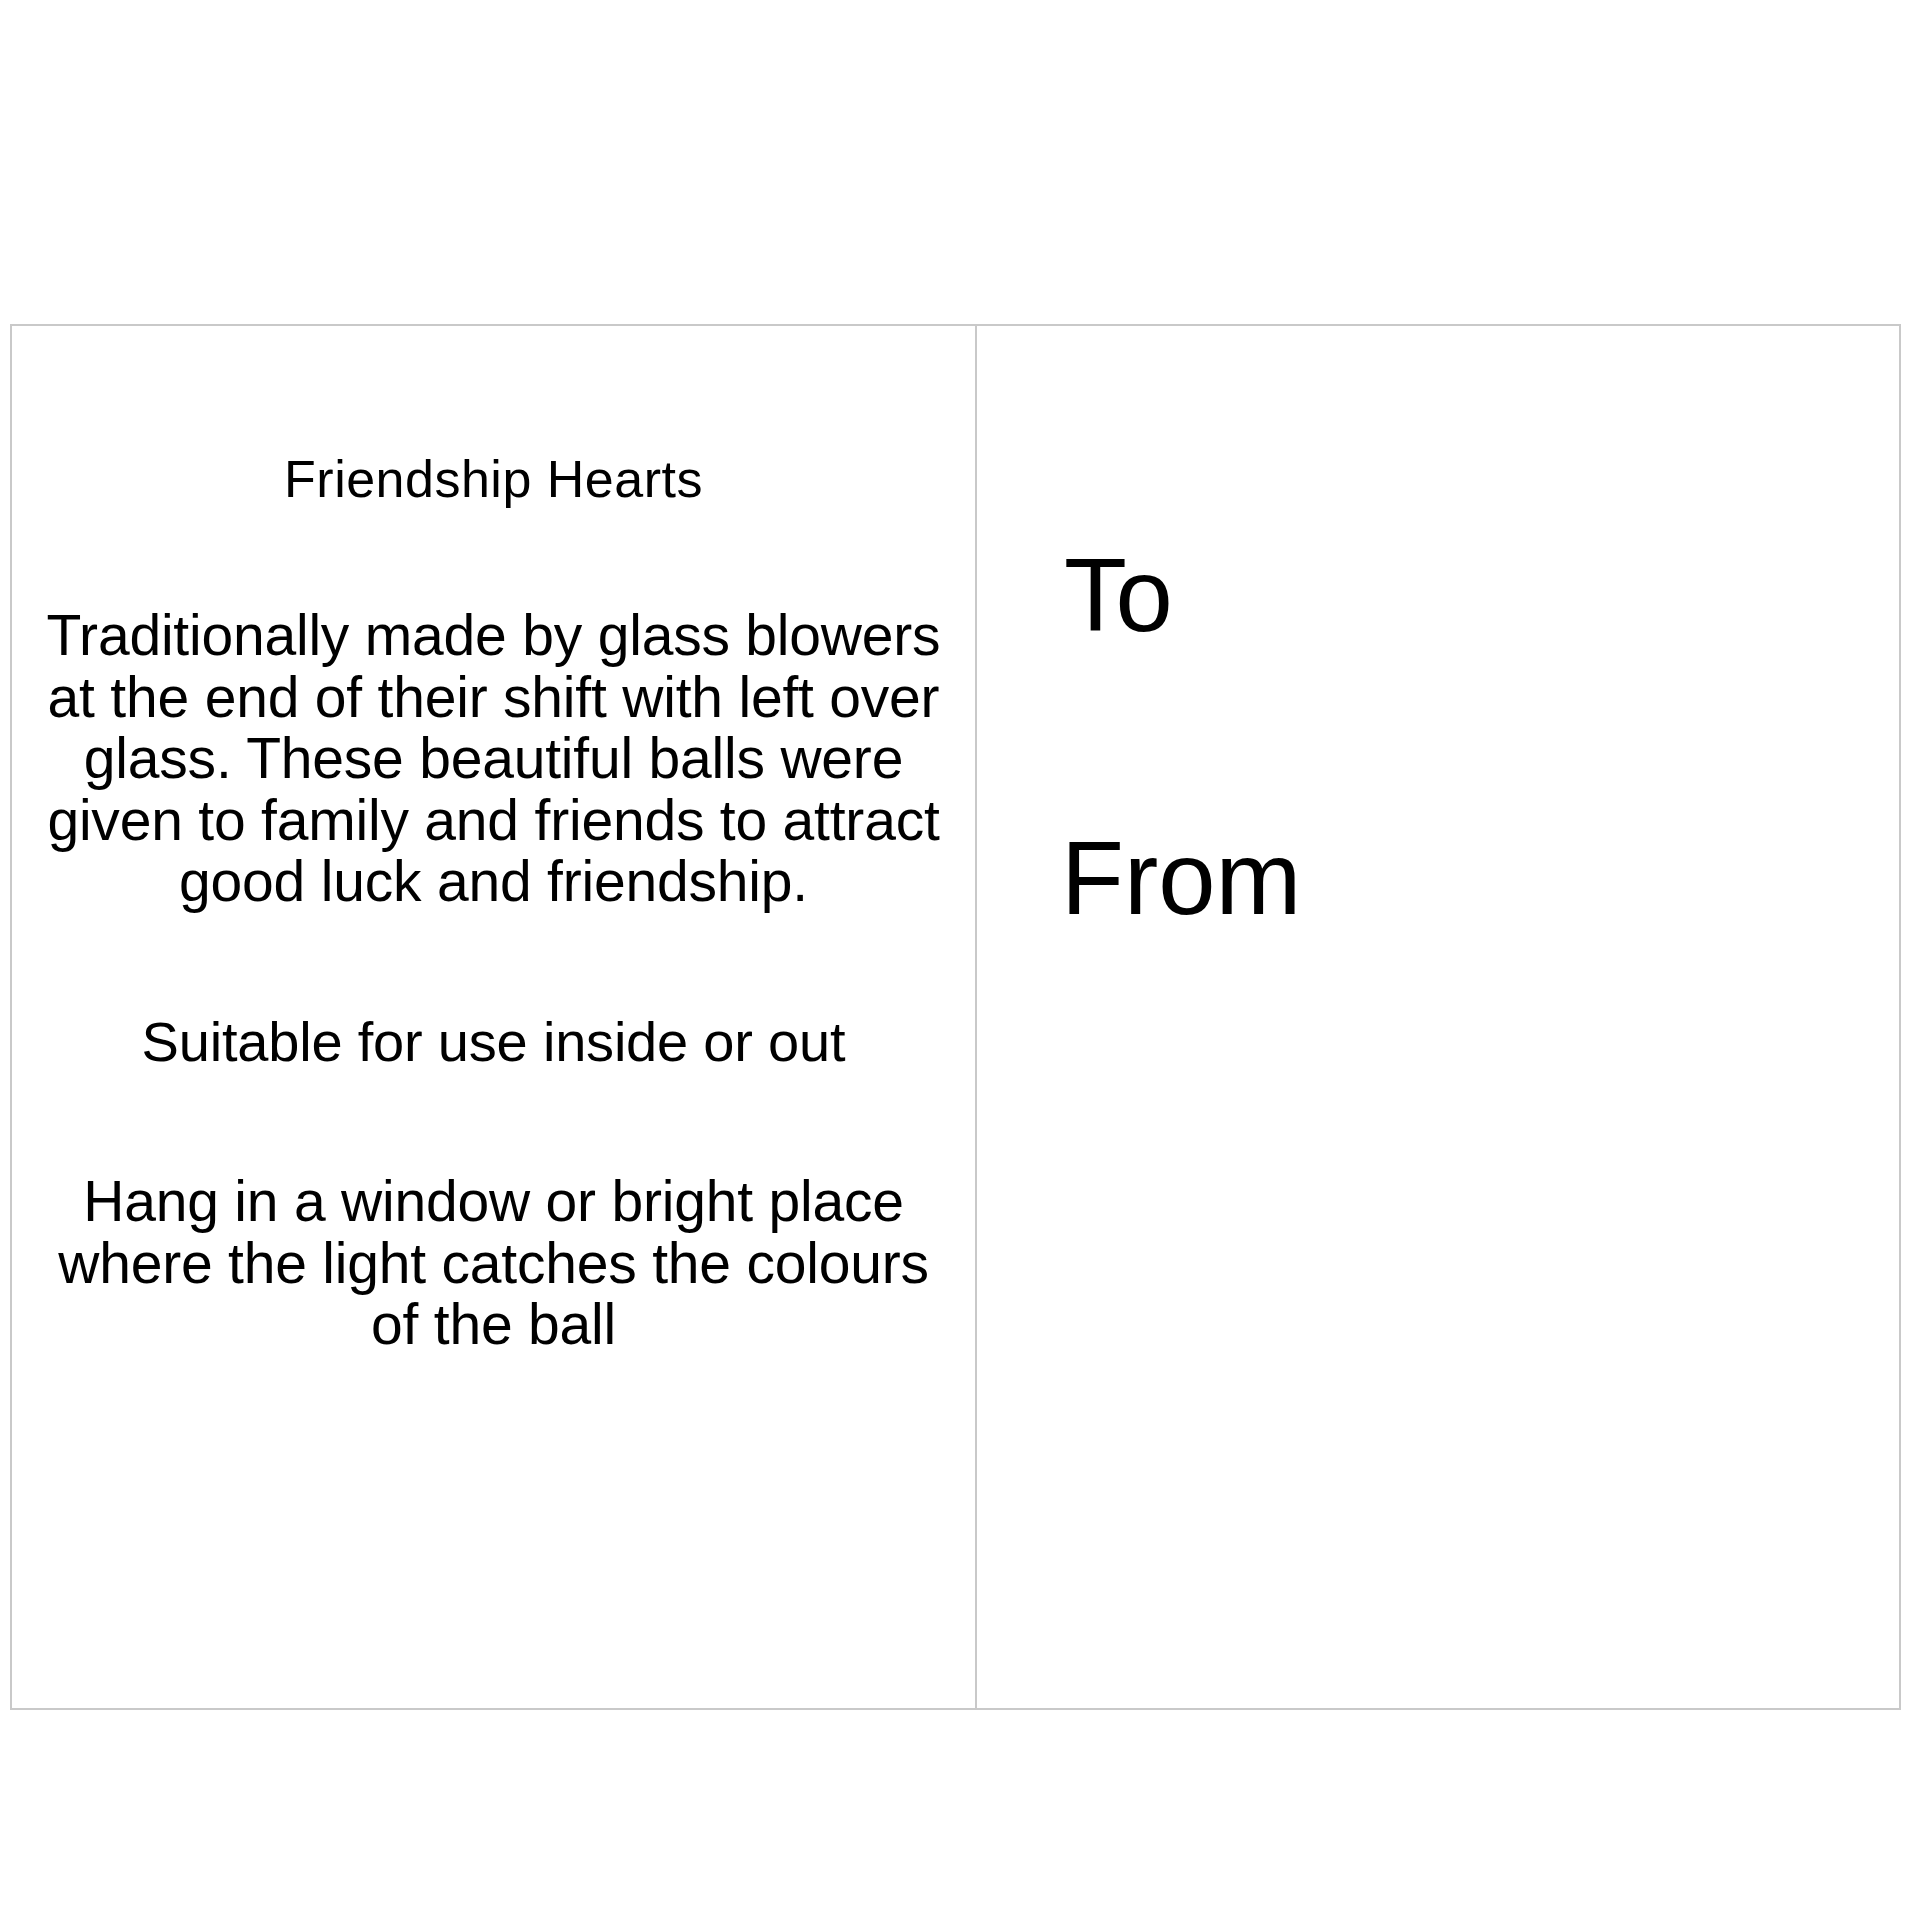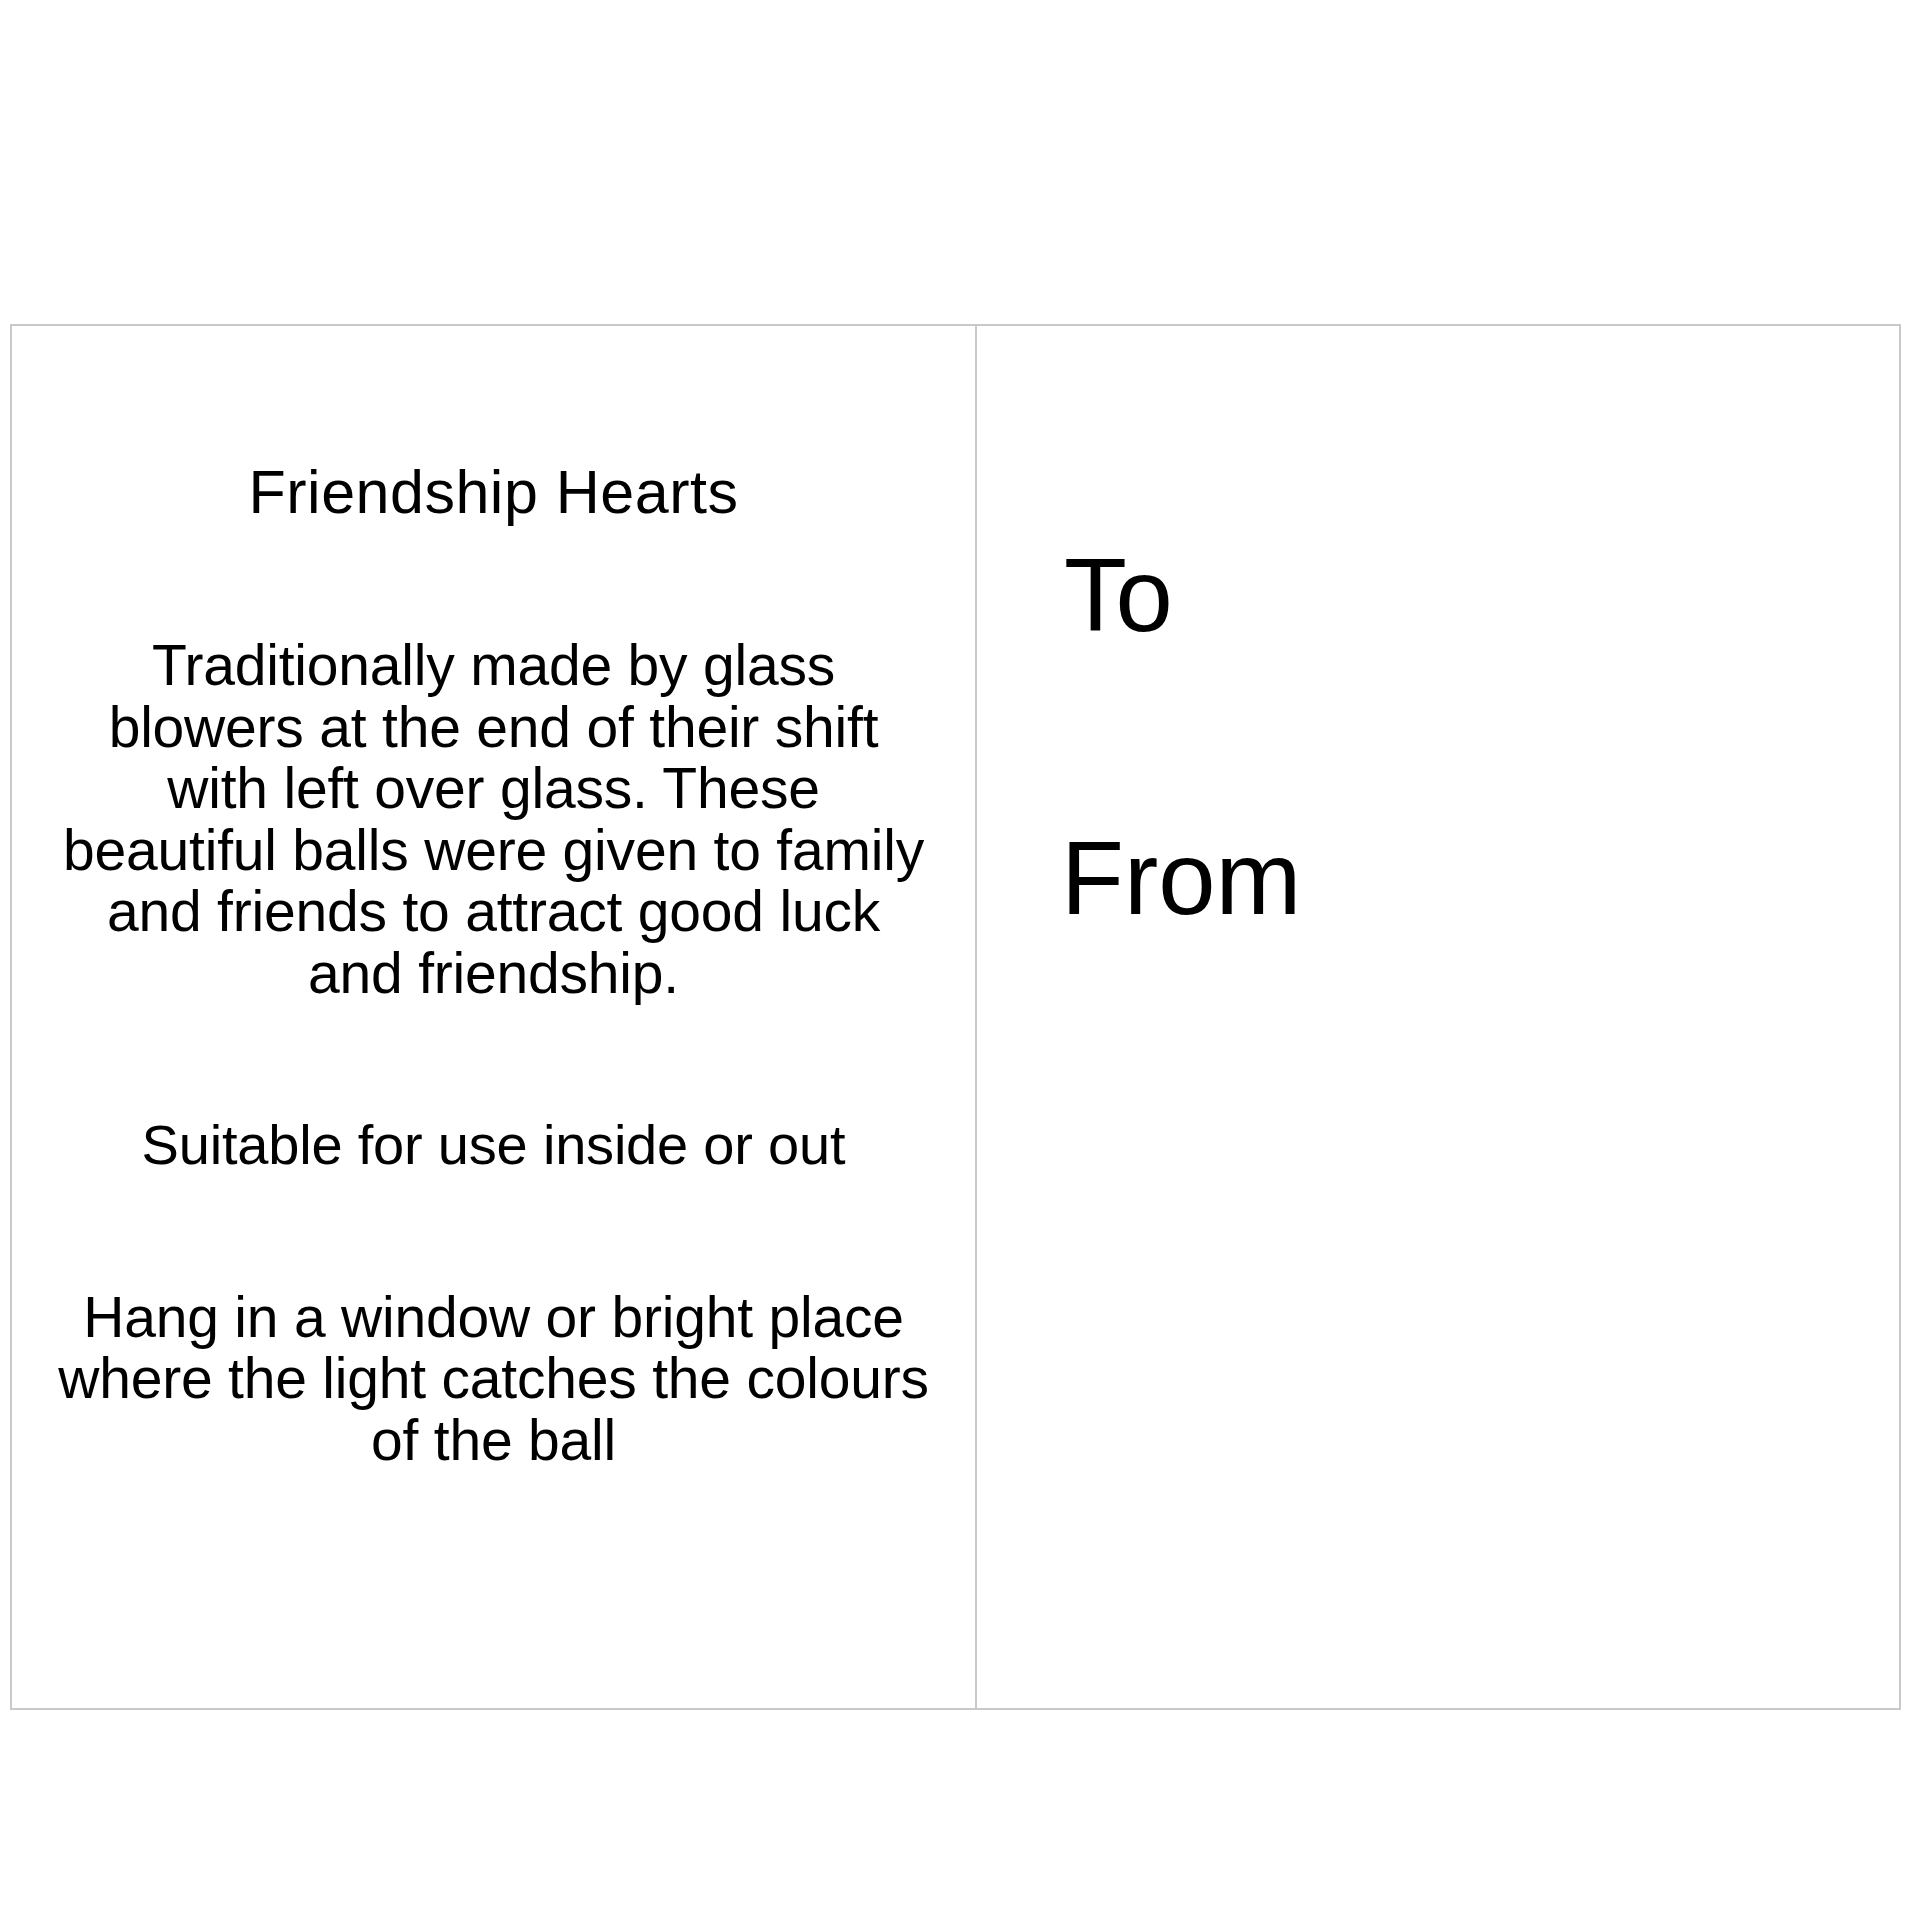--- a/index.html
+++ b/index.html
@@ -41,33 +41,33 @@
   }
 
   .panel-right {
     flex: 1;
     box-sizing: border-box;
     margin-top: 28px;
   }
 
   .card-title {
     text-align: center;
-    font-size: 61px;
+    font-size: 52px;
     line-height: 1.1;
     font-weight: 400;
-    margin: 8px;
+    margin: 0;
     padding-top: 125px;
     letter-spacing: 0.5px;
   }
 
   .para {
     text-align: center;
     font-size: 57px;
     line-height: 1.08;
-    margin: 12px;
+    margin: 0;
     padding: 0 32px;
     letter-spacing: -0.2px;
   }
 
   .para-1 { padding-top: 97px; }
   .para-2 { padding-top: 99px; }
   .para-3 { padding-top: 99px; font-size: 56px; }
 
   .field-label {
     font-size: 103px;

